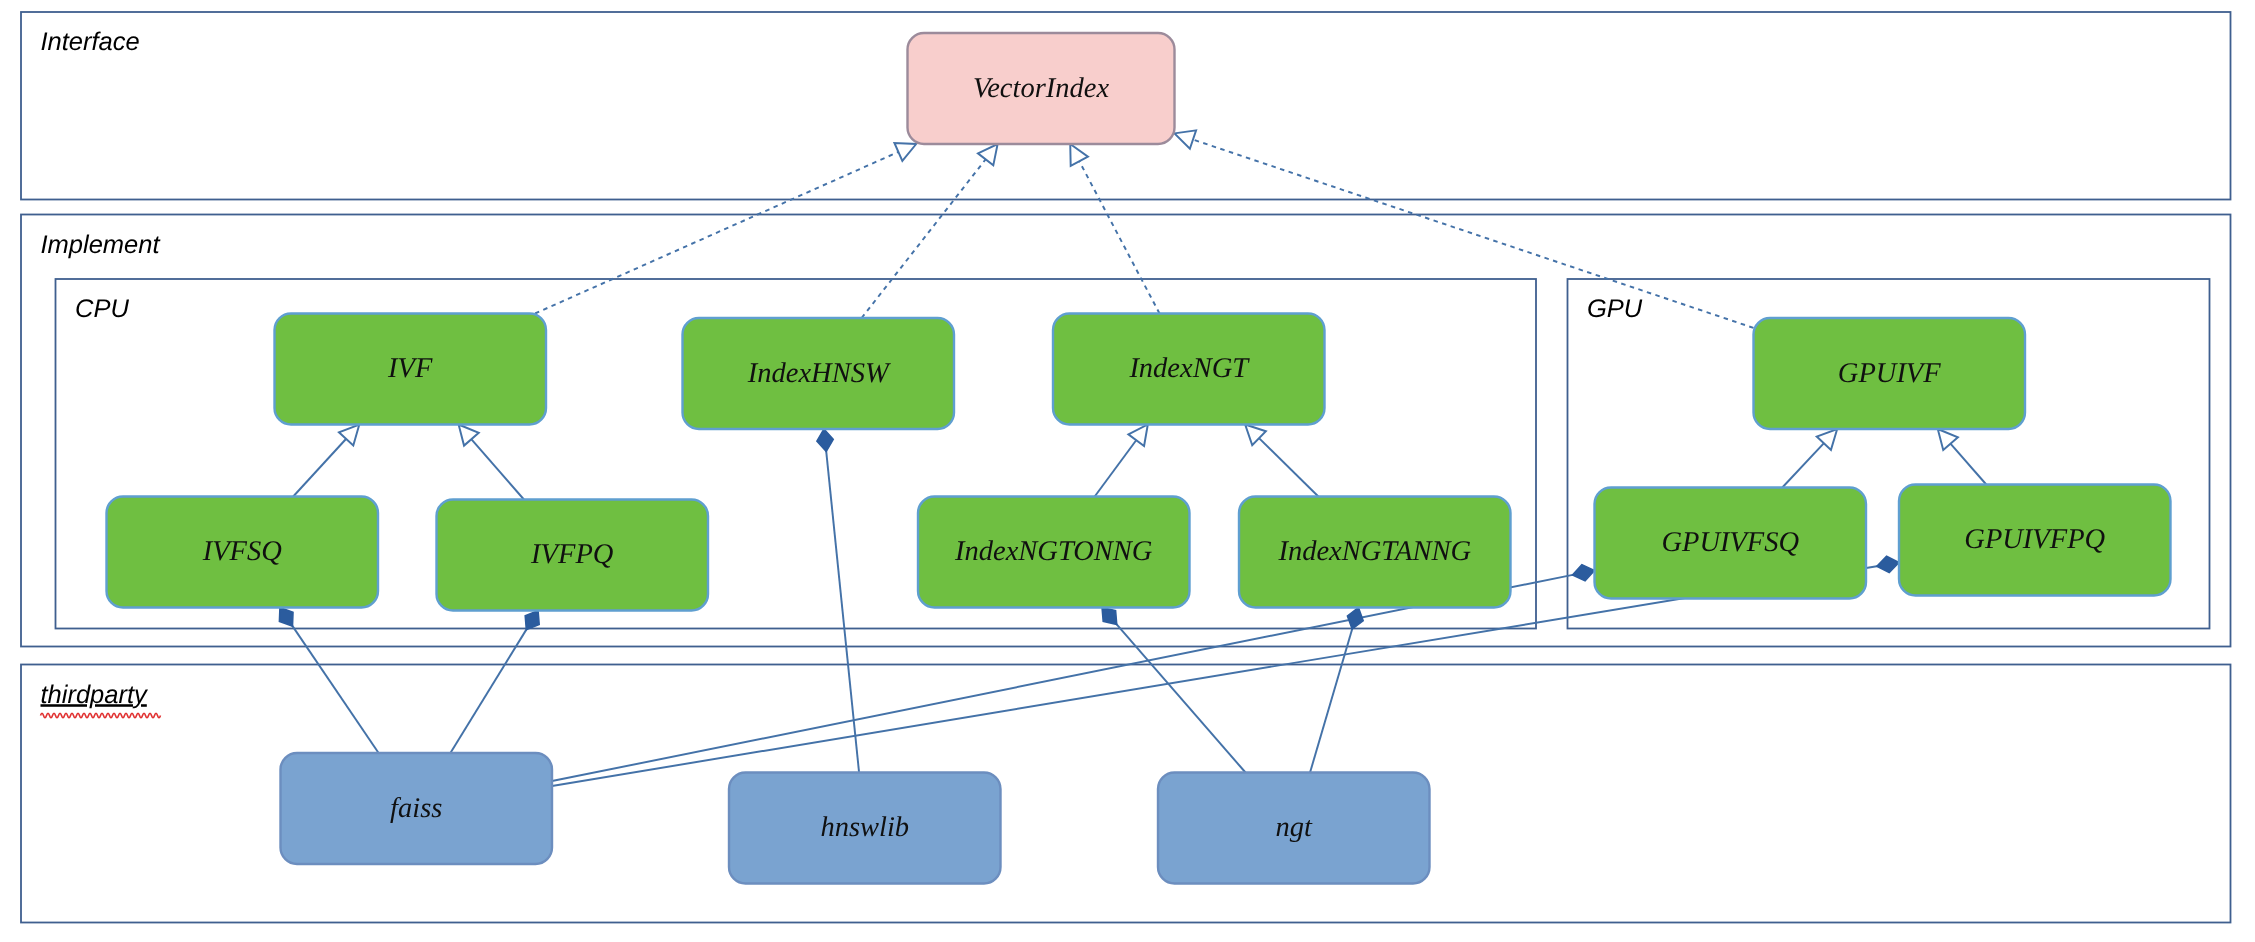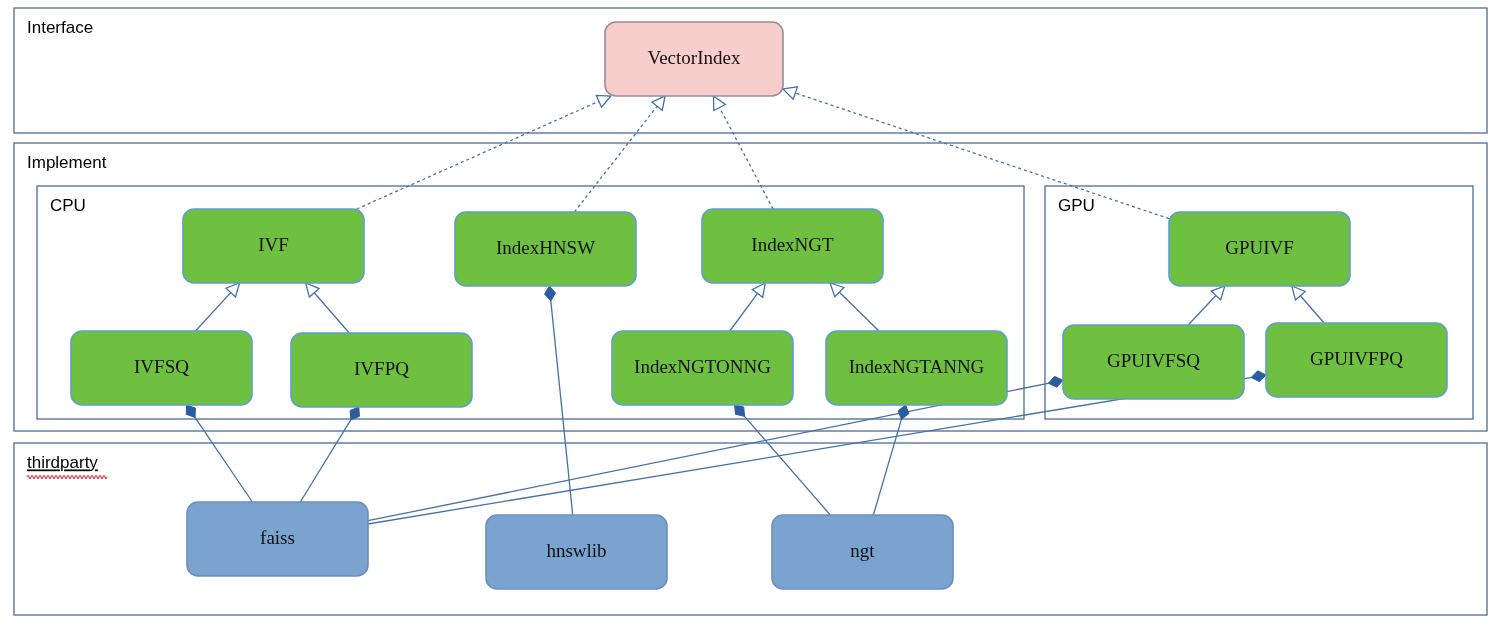--- a/index.html
+++ b/index.html
@@ -10,20 +10,21 @@
   }
   body {
     font-family: "Liberation Sans", sans-serif;
   }
   #canvas {
     position: relative;
     width: 1503px;
     height: 628px;
     background: #ffffff;
     overflow: hidden;
+    font-style: italic;
   }
   svg.diagram {
     position: absolute;
     left: 0;
     top: 0;
     width: 1503px;
     height: 628px;
   }
   .group-rect {
     fill: #ffffff;

